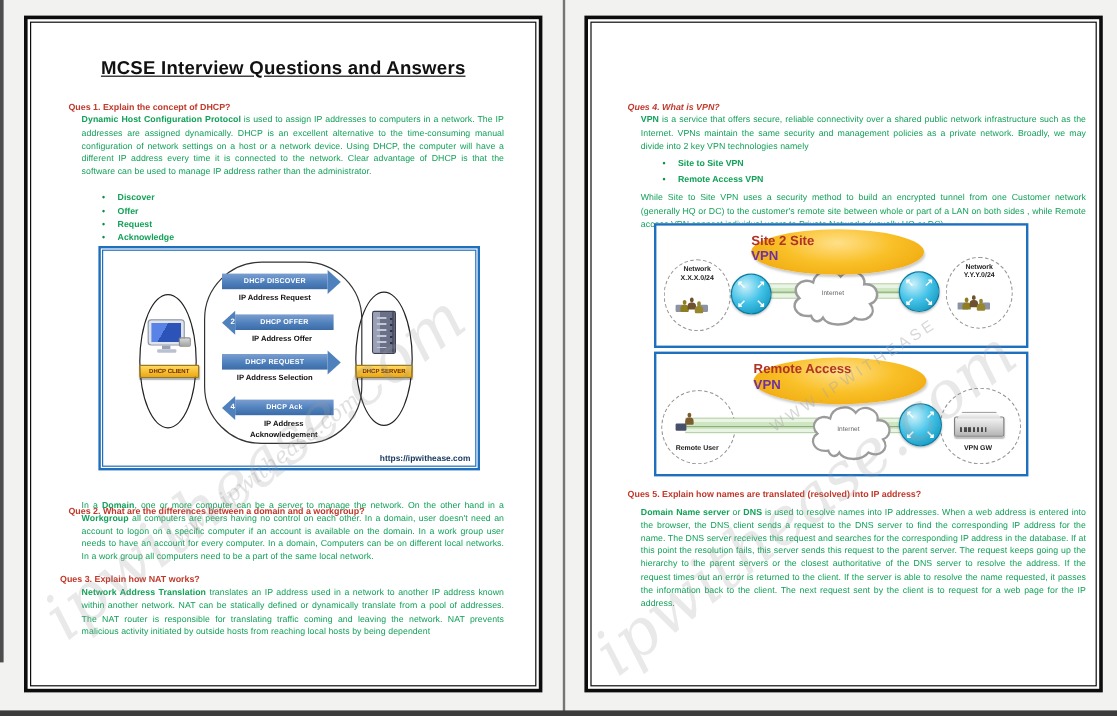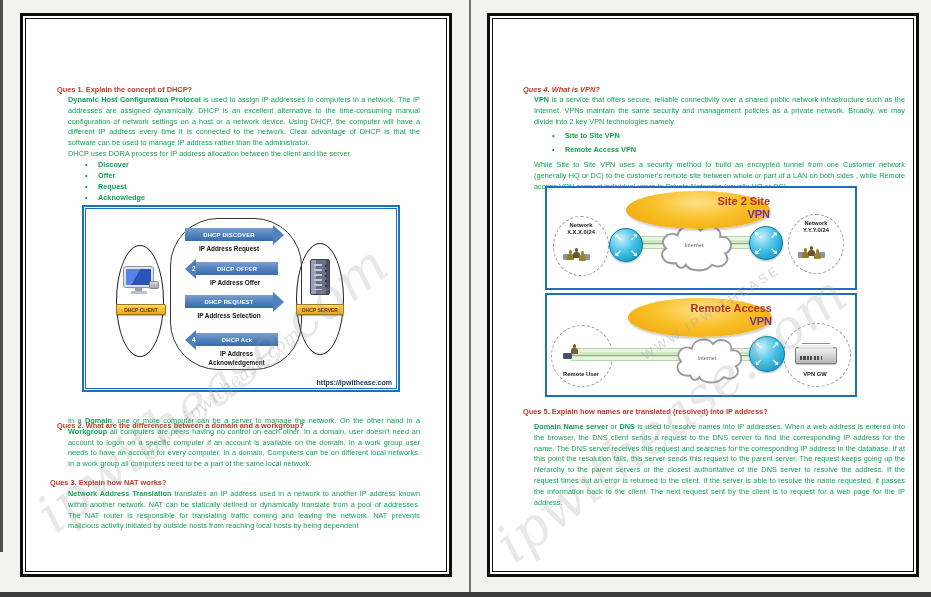--- a/index.html
+++ b/index.html
@@ -60,21 +60,21 @@
              background:linear-gradient(#d8d8d8,#a4a4a4); border:1px solid #8a8a8a; border-radius:1.5px; }
   .srv { position:absolute; width:20px; height:36px; border:1px solid #3c4052; border-radius:2px;
          background:linear-gradient(90deg,#9aa0b5 0 30%,#6a7087 30% 85%,#4c5166 85%); }
   .srv::before { content:""; position:absolute; left:3px; top:4px; width:8px; height:26px;
                  background:repeating-linear-gradient(180deg,#c3c7d6 0 2px,transparent 2px 5px); }
   .srv::after { content:""; position:absolute; left:14px; top:5px; width:2px; height:24px;
                 background:repeating-linear-gradient(180deg,#2e3242 0 2px,transparent 2px 5px); }
 
   
   .vpnbox { position:absolute; left:52px; width:312px; height:104px; background:#fff; border:2px solid #1e6fbe; }
-  .bubble { position:absolute; border-radius:50%; text-align:right; z-index:5;
+  .bubble { position:absolute; border-radius:50%; text-align:left; z-index:5;
             background:radial-gradient(ellipse at 50% 30%, #ffe08a 0%, #f9c028 45%, #eda206 100%);
             box-shadow:1px 2px 2px rgba(0,0,0,.2); }
   .bubble .t1 { display:block; margin-top:4px; font-size:11px; font-weight:bold; color:#b13226; line-height:13px; }
   .bubble .t2 { display:block; font-size:11px; font-weight:bold; color:#7030a0; line-height:13px; }
   .dcir { position:absolute; border:1.2px dashed #9a9a9a; border-radius:50%; background:#fff; z-index:1; }
   .netlab { position:absolute; z-index:2; font-size:5.8px; font-weight:bold; color:#1a1a1a;
             text-align:center; line-height:7px; }
   .router { position:absolute; border-radius:50%; z-index:4; border:1px solid #0a7aa0;
             background:radial-gradient(circle at 35% 30%, #c9f0fa, #45c3e8 45%, #0d93bb 90%);
             box-shadow:0 1px 2px rgba(0,0,0,.3);
@@ -118,25 +118,25 @@
 <body>
 
 <div class="edge-left"></div>
 <div class="separator"></div>
 <div class="edge-bottom"></div>
 
 <div class="page page-1">
   <div class="frame">
     <div class="content">
 
+      <div class="title">MCSE Interview Questions and Answers</div>
 
       <div class="qh" style="left:31px; top:66px;">Ques 1. Explain the concept of DHCP?</div>
       <div class="body-txt" style="left:42px; top:76px; width:352px;">
         <span class="lead">Dynamic Host Configuration Protocol</span><span> is used to assign IP addresses to computers in a network. The IP addresses are assigned dynamically. DHCP is an excellent alternative to the time-consuming manual configuration of network settings on a host or a network device. Using DHCP, the computer will have a different IP address every time it is connected to the network. Clear advantage of DHCP is that the software can be used to manage IP address rather than the administrator.</span>
-        <div>DHCP uses DORA process for IP address allocation between the client and the server.</div>
       </div>
 
       <div class="bul" style="top:141px;"><span>Discover</span></div>
       <div class="bul" style="top:152px;"><span>Offer</span></div>
       <div class="bul" style="top:163px;"><span>Request</span></div>
       <div class="bul" style="top:174px;"><span>Acknowledge</span></div>
 
       <div class="dhcp">
         <div class="dhcp-inner"></div>
 

